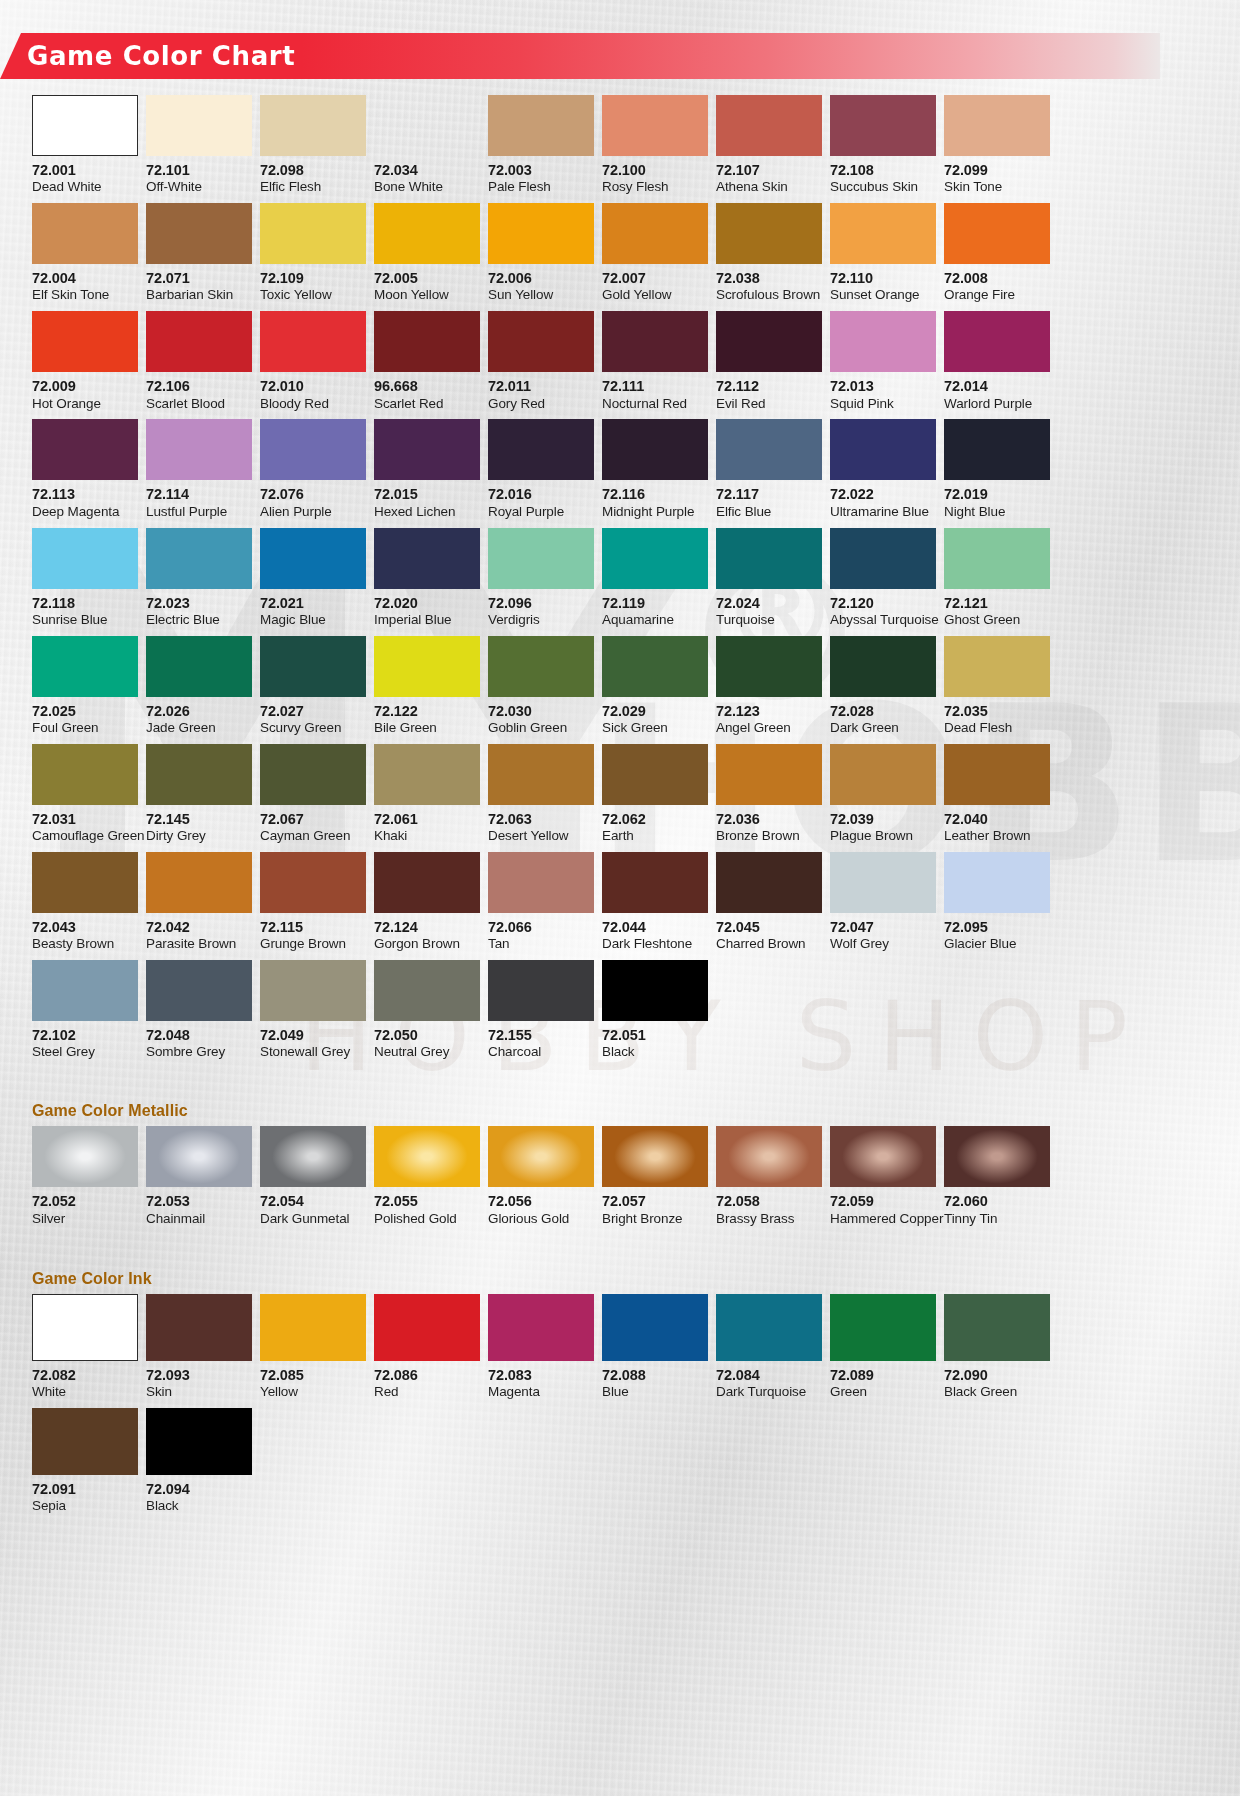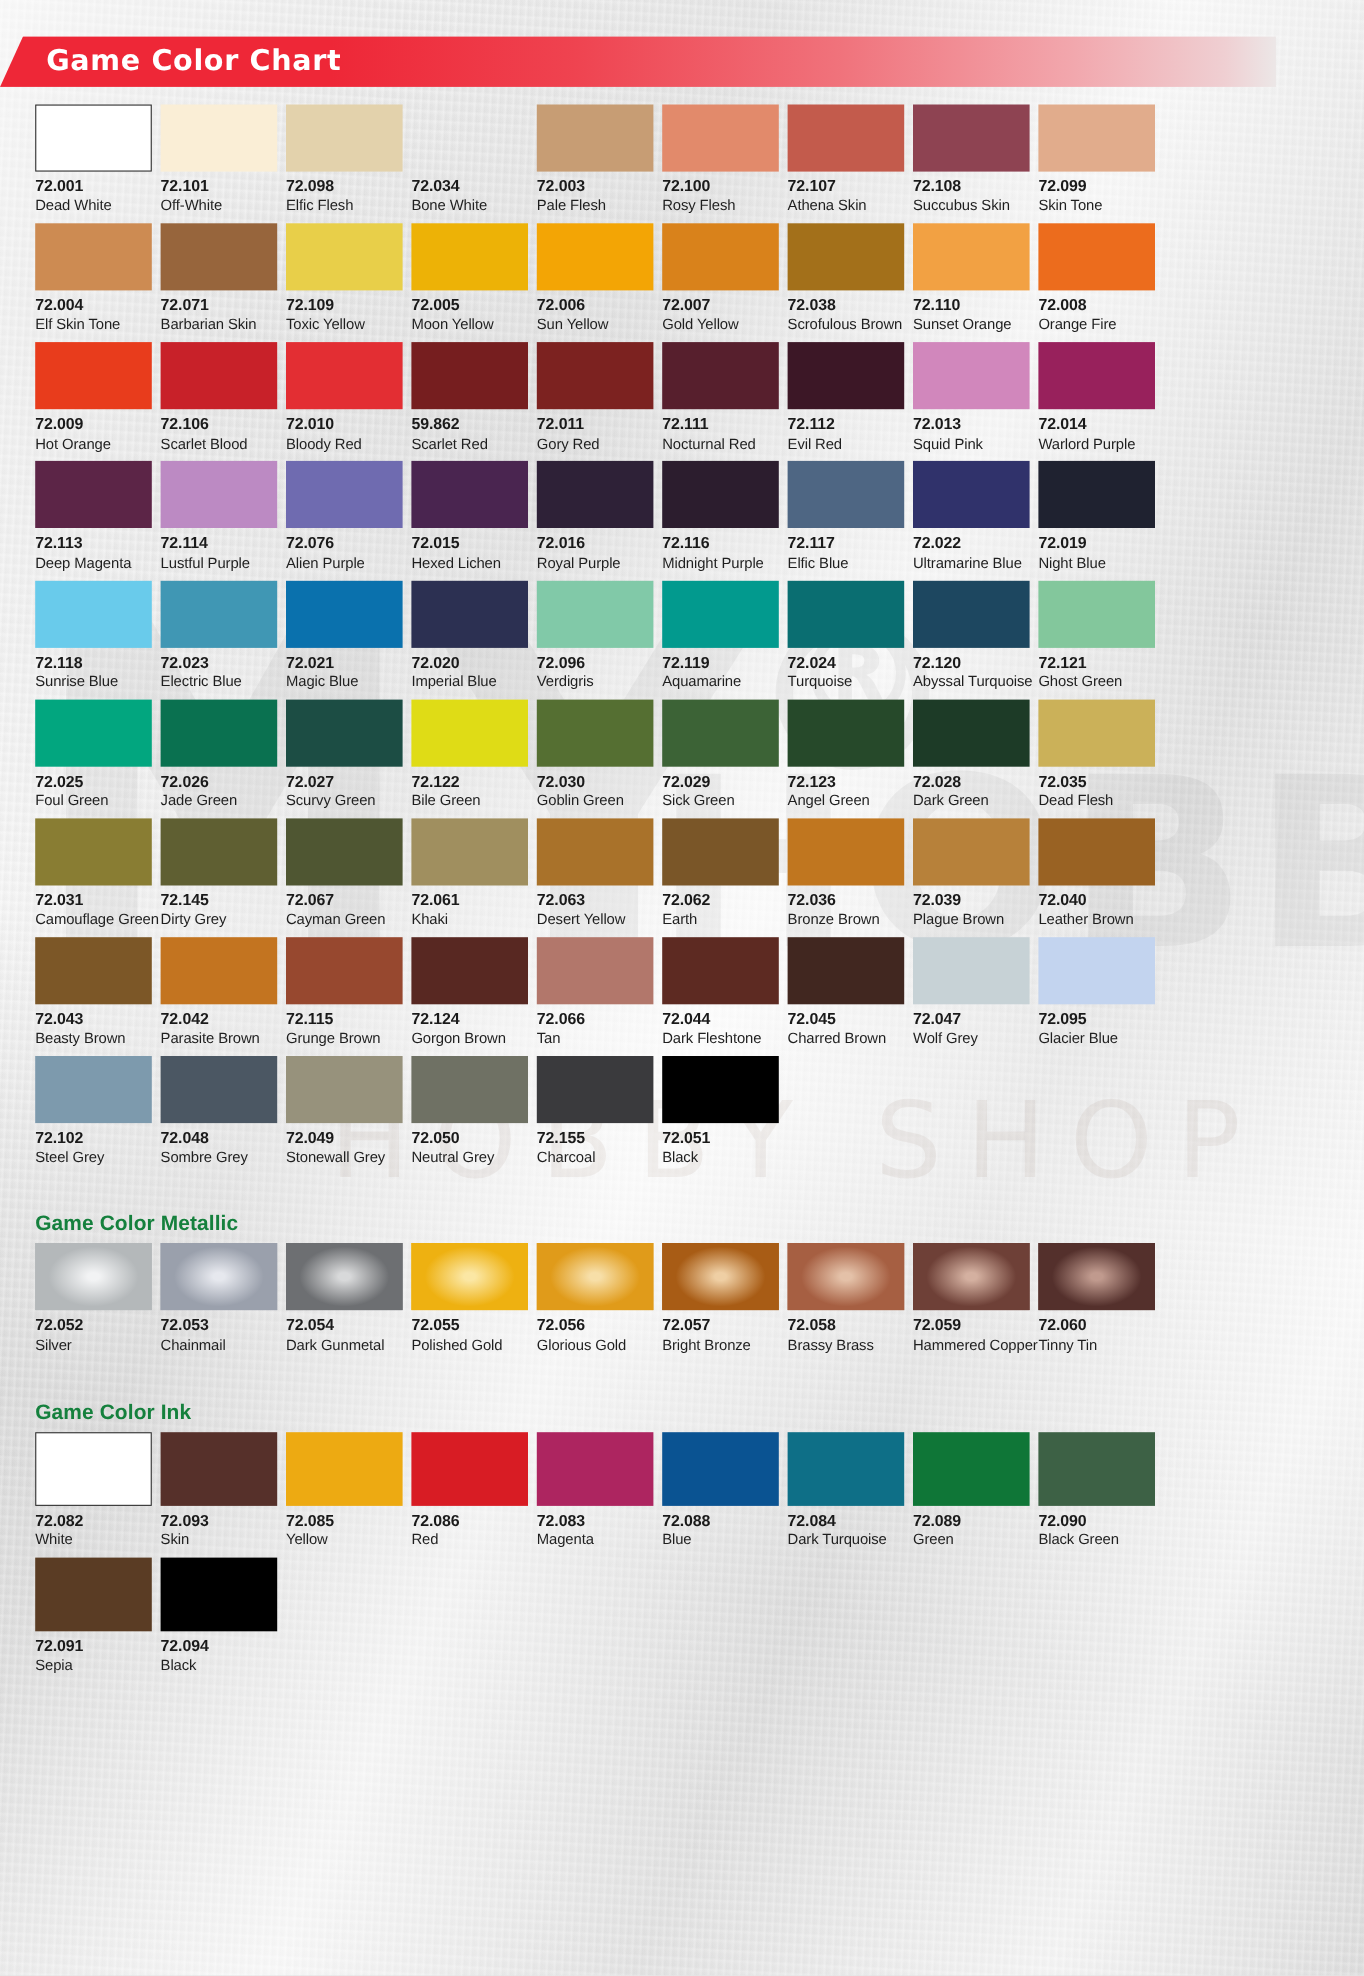--- a/index.html
+++ b/index.html
@@ -55,29 +55,29 @@
     background: linear-gradient(90deg, #ee2737 0%, #ee2737 26%, #ef4350 45%, #f0737c 66%, #f2a7ad 84%, #efcfd2 96%, #ece7e7 100%);
     clip-path: polygon(21px 0, 100% 0, 100% 100%, 0 100%);
     display: flex;
     align-items: center;
   }
   .banner-title {
     color: #ffffff;
     font-size: 26px;
     font-weight: bold;
     letter-spacing: 0.6px;
-    padding-left: 42px;
+    padding-left: 27px;
     font-family: "DejaVu Sans", sans-serif;
   }
 
   
   .section-title {
-    font-size: 19px;
+    font-size: 16px;
     font-weight: bold;
-    color: #15803d;
+    color: #a16207;
     margin: 0 0 6px 32px;
     letter-spacing: 0.1px;
   }
   .section-metallic { margin-top: 34px; }
   .section-ink { margin-top: 35px; }
 
   
   .grid {
     display: grid;
     grid-template-columns: repeat(9, 114px);
@@ -251,21 +251,21 @@
           <div class="code">72.106</div>
           <div class="name">Scarlet Blood</div>
         </div>
         <div class="cell">
           <div class="swatch" style="background-color: rgb(227, 46, 51);"></div>
           <div class="code">72.010</div>
           <div class="name">Bloody Red</div>
         </div>
         <div class="cell">
           <div class="swatch" style="background-color: rgb(118, 30, 31);"></div>
-          <div class="code">59.862</div>
+          <div class="code">96.668</div>
           <div class="name">Scarlet Red</div>
         </div>
         <div class="cell">
           <div class="swatch" style="background-color: rgb(124, 34, 32);"></div>
           <div class="code">72.011</div>
           <div class="name">Gory Red</div>
         </div>
         <div class="cell">
           <div class="swatch" style="background-color: rgb(87, 31, 45);"></div>
           <div class="code">72.111</div>

